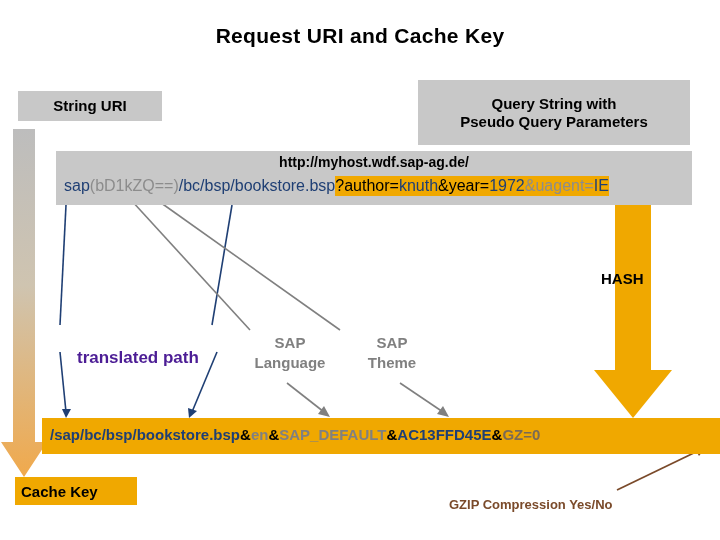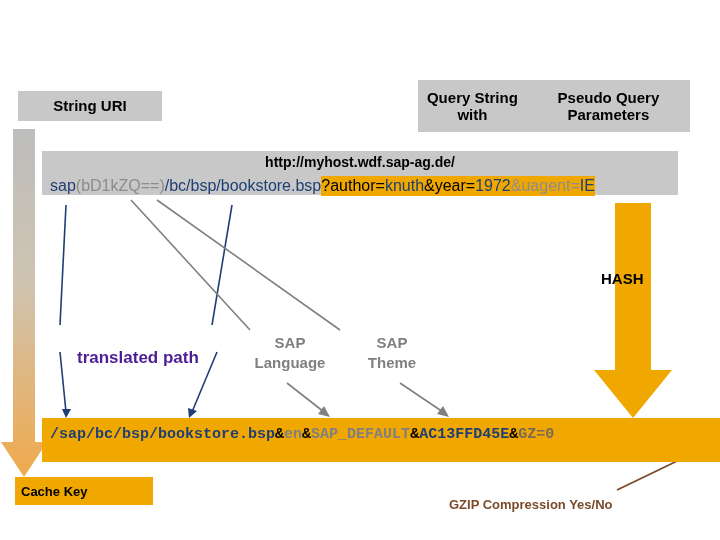--- a/index.html
+++ b/index.html
@@ -47,29 +47,30 @@
     text-align: center;
     line-height: 1.15;
   }
   #box-request-uri {
     left: 18px; top: 91px;
     width: 144px; height: 30px;
     font-size: 15px;
   }
   #box-query-string {
     left: 418px; top: 80px;
-    width: 272px; height: 52px;
-    font-size: 15px;
+    width: 272px; height: 65px;
+    font-size: 15px;
+    flex-direction: column;
   }
 
   
   #uri-bar {
     position: absolute;
-    left: 42px; top: 151px;
-    width: 636px; height: 44px;
+    left: 56px; top: 151px;
+    width: 636px; height: 54px;
     background: #c8c8c8;
   }
   #uri-line1 {
     position: absolute;
     left: 0; top: 3px;
     width: 636px;
     text-align: center;
     font-size: 14px;
     font-weight: bold;
     color: #000000;
@@ -124,51 +125,51 @@
   #label-gzip {
     left: 449px; top: 497px;
     font-size: 13px;
     color: #7a4a2a;
   }
 
   
   #cache-bar {
     position: absolute;
     left: 42px; top: 418px;
-    width: 678px; height: 44px;
+    width: 678px; height: 36px;
     background: #f0a800;
-    font-family: Liberation Mono, monospace;
   }
   #cache-text {
     position: absolute;
     left: 8px; top: 8px;
     font-size: 15px;
     font-weight: bold;
     white-space: nowrap;
   }
 
   #box-cache-key {
     position: absolute;
     left: 15px; top: 477px;
-    width: 138px; height: 28px;
+    width: 122px; height: 28px;
     background: #f0a800;
     color: #000000;
-    font-size: 13px;
+    font-size: 15px;
     font-weight: bold;
     display: flex;
     align-items: center;
     padding-left: 6px;
     box-sizing: border-box;
   }
 </style>
 </head>
 <body>
 
 <div id="canvas">
 
+  <div class="page-title">Request URI and Cache Key</div>
 
   <svg id="svg-layer" viewBox="0 0 720 540">
     <defs>
       <linearGradient id="leftArrowGrad" x1="0" y1="0" x2="0" y2="1">
         <stop offset="0%" stop-color="#bdbdbd"></stop>
         <stop offset="45%" stop-color="#cfc4b0"></stop>
         <stop offset="100%" stop-color="#f0a94c"></stop>
       </linearGradient>
     </defs>
 

